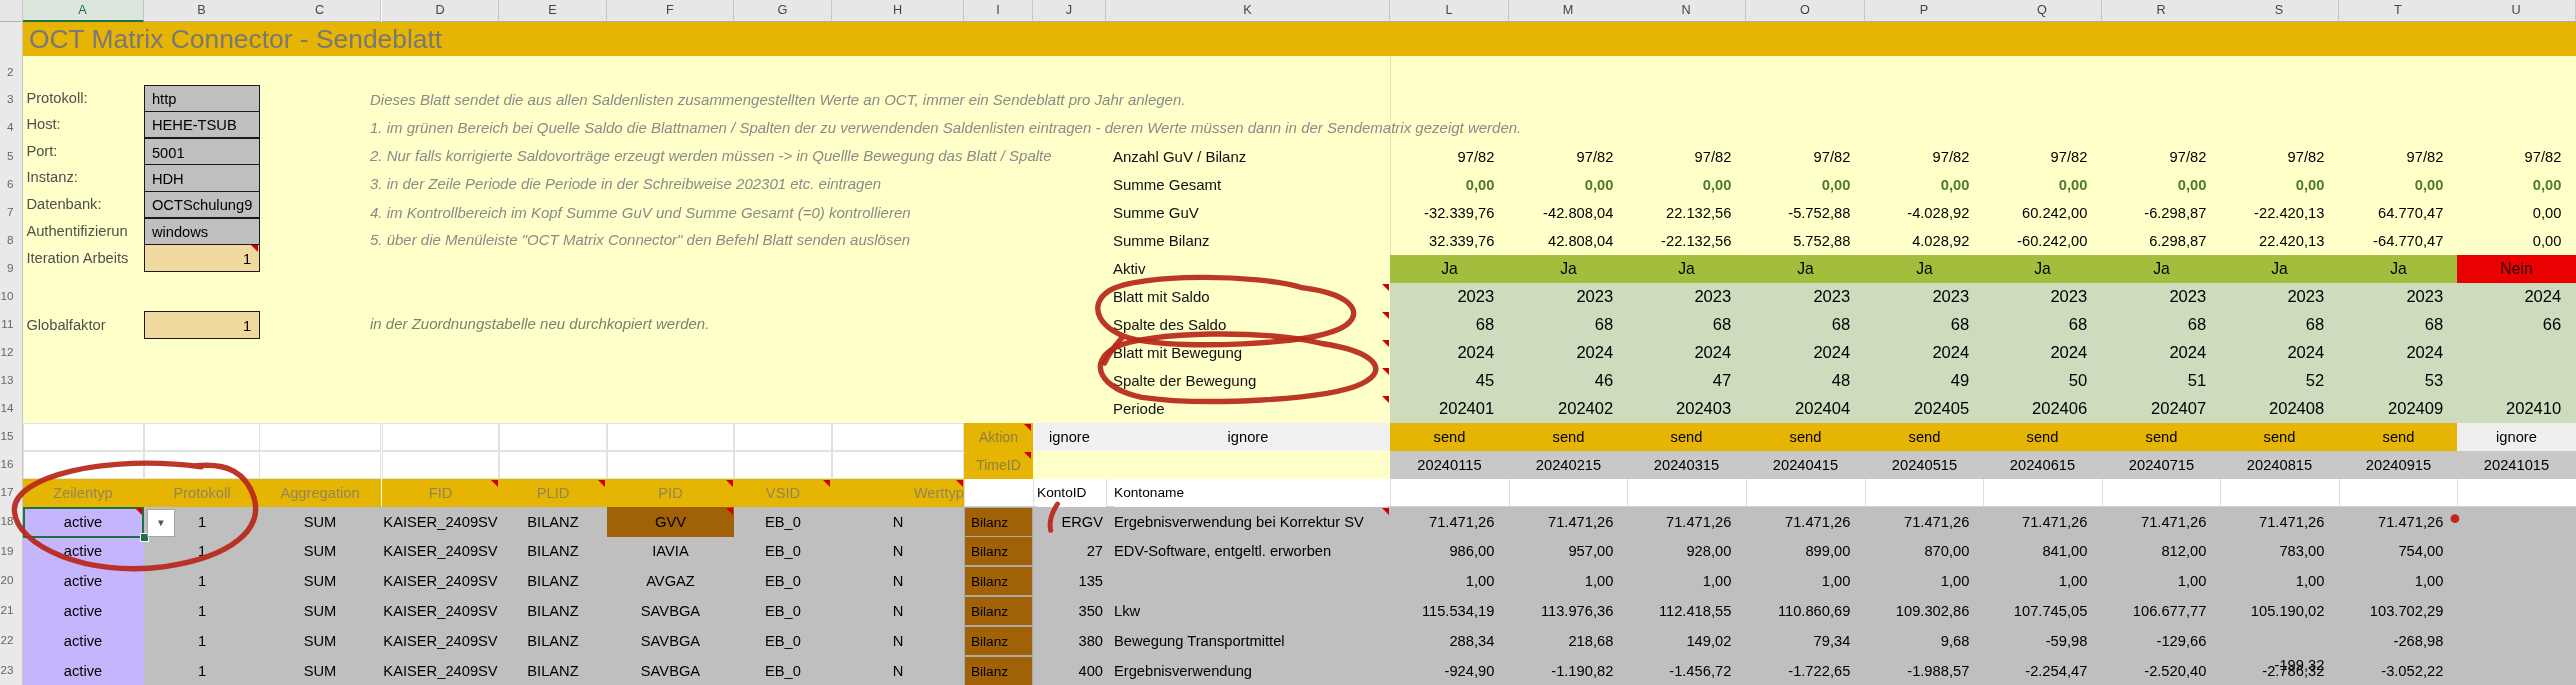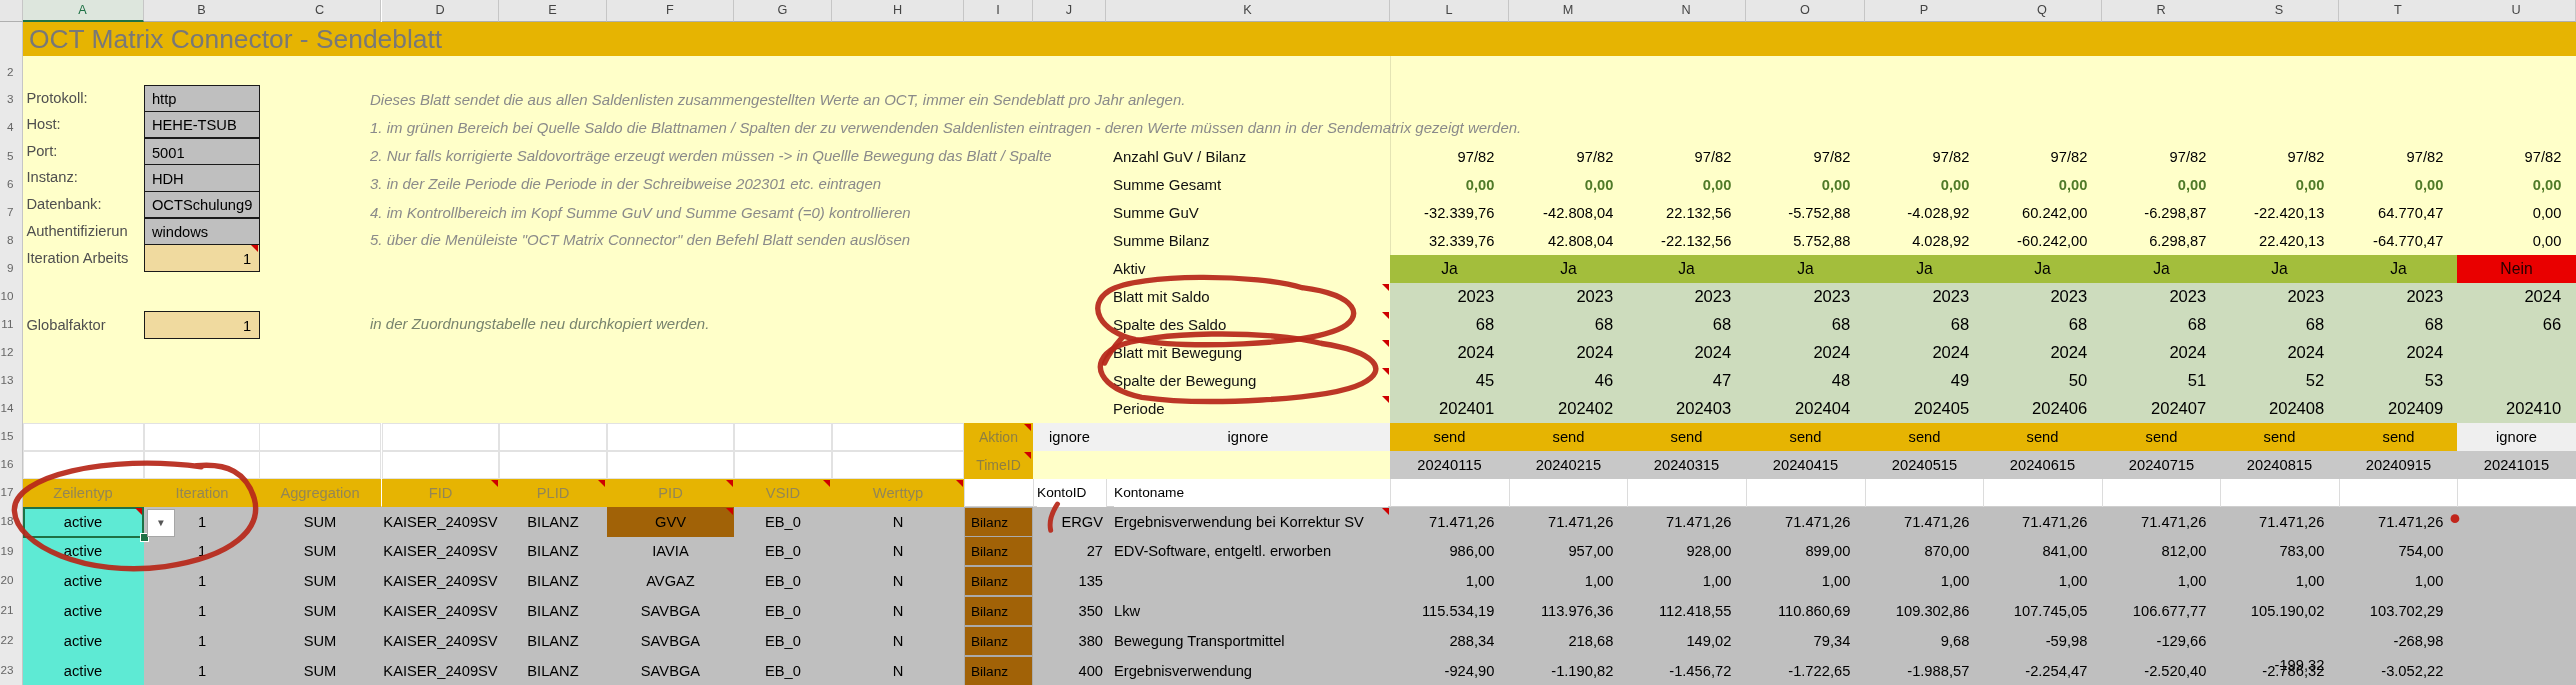--- a/index.html
+++ b/index.html
@@ -28,21 +28,21 @@
   .lg{font-size:16.6px;}
   .ja{background:#A3BE3C;text-align:center;font-size:15.7px;}
   .nein{background:#E90000;color:#250000;text-align:center;font-size:15.7px;}
   .send{background:#E6B402;text-align:center;}
   .ignore-u{background:#EFEFEF;text-align:center;}
   .ignore-jk{background:#F1F1F1;text-align:center;}
   .timeidval{background:#C8C8C8;text-align:center;}
   .goldlabel{background:#E6B402;color:#8E7F42;text-align:center;font-size:14px;}
   .hdr{background:#E6B402;color:#938655;text-align:center;font-size:14.7px;}
   .subhdr{background:#fff;color:#000;font-size:13.7px;}
-  .active-cell{background:#5eead4;text-align:center;}
+  .active-cell{background:#c4b5fd;text-align:center;}
   .white-data{background:#a16207;}
   .tri{position:absolute;width:0;height:0;border-left:7.8px solid transparent;
        border-top:7.8px solid #CE0000;}
   .selbox{position:absolute;border:2px solid #1E7145;box-sizing:border-box;pointer-events:auto;}
   .selhandle{position:absolute;width:6.9px;height:6.9px;background:#1E7145;border:1px solid #fff;}
   .ddbtn{position:absolute;background:#FFFFFF;border:1px solid #A6A6A6;color:#555;
          text-align:center;font-size:9.8px;cursor:pointer;}
   svg.anno{position:absolute;left:0;top:0;pointer-events:none;}
 </style>
 </head>
@@ -292,27 +292,27 @@
     <div class="rect" style="left: 1983px; top: 479px; width: 1px; height: 28px; background: rgb(220, 220, 220);"></div>
     <div class="rect" style="left: 2102px; top: 479px; width: 1px; height: 28px; background: rgb(220, 220, 220);"></div>
     <div class="rect" style="left: 2220px; top: 479px; width: 1px; height: 28px; background: rgb(220, 220, 220);"></div>
     <div class="rect" style="left: 2339px; top: 479px; width: 1px; height: 28px; background: rgb(220, 220, 220);"></div>
     <div class="rect" style="left: 2457px; top: 479px; width: 1px; height: 28px; background: rgb(220, 220, 220);"></div>
     <div class="rect" style="left: 964px; top: 479px; width: 1px; height: 28px; background: rgb(220, 220, 220);"></div>
     <div class="rect" style="left: 1033px; top: 479px; width: 1px; height: 28px; background: rgb(220, 220, 220);"></div>
     <div class="rect" style="left: 1106px; top: 479px; width: 1px; height: 28px; background: rgb(220, 220, 220);"></div>
     <div class="rect" style="left: 1390px; top: 479px; width: 1px; height: 28px; background: rgb(220, 220, 220);"></div>
     <div class="cell hdr" style="left: 22.5px; top: 479px; width: 121px; height: 28px; line-height: 28px;">Zeilentyp</div>
-    <div class="cell hdr" style="left: 144px; top: 479px; width: 116px; height: 28px; line-height: 28px;">Iteration</div>
+    <div class="cell hdr" style="left: 144px; top: 479px; width: 116px; height: 28px; line-height: 28px;">Protokoll</div>
     <div class="cell hdr" style="left: 259px; top: 479px; width: 122px; height: 28px; line-height: 28px;">Aggregation</div>
     <div class="cell hdr" style="left: 382px; top: 479px; width: 117px; height: 28px; line-height: 28px;">FID</div>
     <div class="cell hdr" style="left: 499px; top: 479px; width: 108px; height: 28px; line-height: 28px;">PLID</div>
     <div class="cell hdr" style="left: 607px; top: 479px; width: 127px; height: 28px; line-height: 28px;">PID</div>
     <div class="cell hdr" style="left: 734px; top: 479px; width: 98px; height: 28px; line-height: 28px;">VSID</div>
-    <div class="cell hdr" style="left: 832px; top: 479px; width: 132px; height: 28px; line-height: 28px;">Werttyp</div>
+    <div class="cell hdr" style="left: 832px; top: 479px; width: 132px; height: 28px; line-height: 28px; text-align: right;">Werttyp</div>
     <div class="tri" style="left: 491px; top: 480px;"></div>
     <div class="tri" style="left: 598px; top: 480px;"></div>
     <div class="tri" style="left: 726px; top: 480px;"></div>
     <div class="tri" style="left: 823px; top: 480px;"></div>
     <div class="tri" style="left: 956px; top: 480px;"></div>
     <div class="cell subhdr" style="left: 1037px; top: 479px; width: 69px; height: 28px; line-height: 28px;">KontoID</div>
     <div class="cell subhdr" style="left: 1114px; top: 479px; width: 274px; height: 28px; line-height: 28px;">Kontoname</div>
     <div class="rect" style="left: 22.5px; top: 507px; width: 2553px; height: 179px; background: rgb(191, 191, 191);"></div>
     <div class="cell active-cell" style="left: 22.5px; top: 507px; width: 121px; height: 30px; line-height: 30px;">active</div>
     <div class="cell ac" style="left: 144px; top: 507px; width: 116px; height: 30px; line-height: 30px;">1</div>

